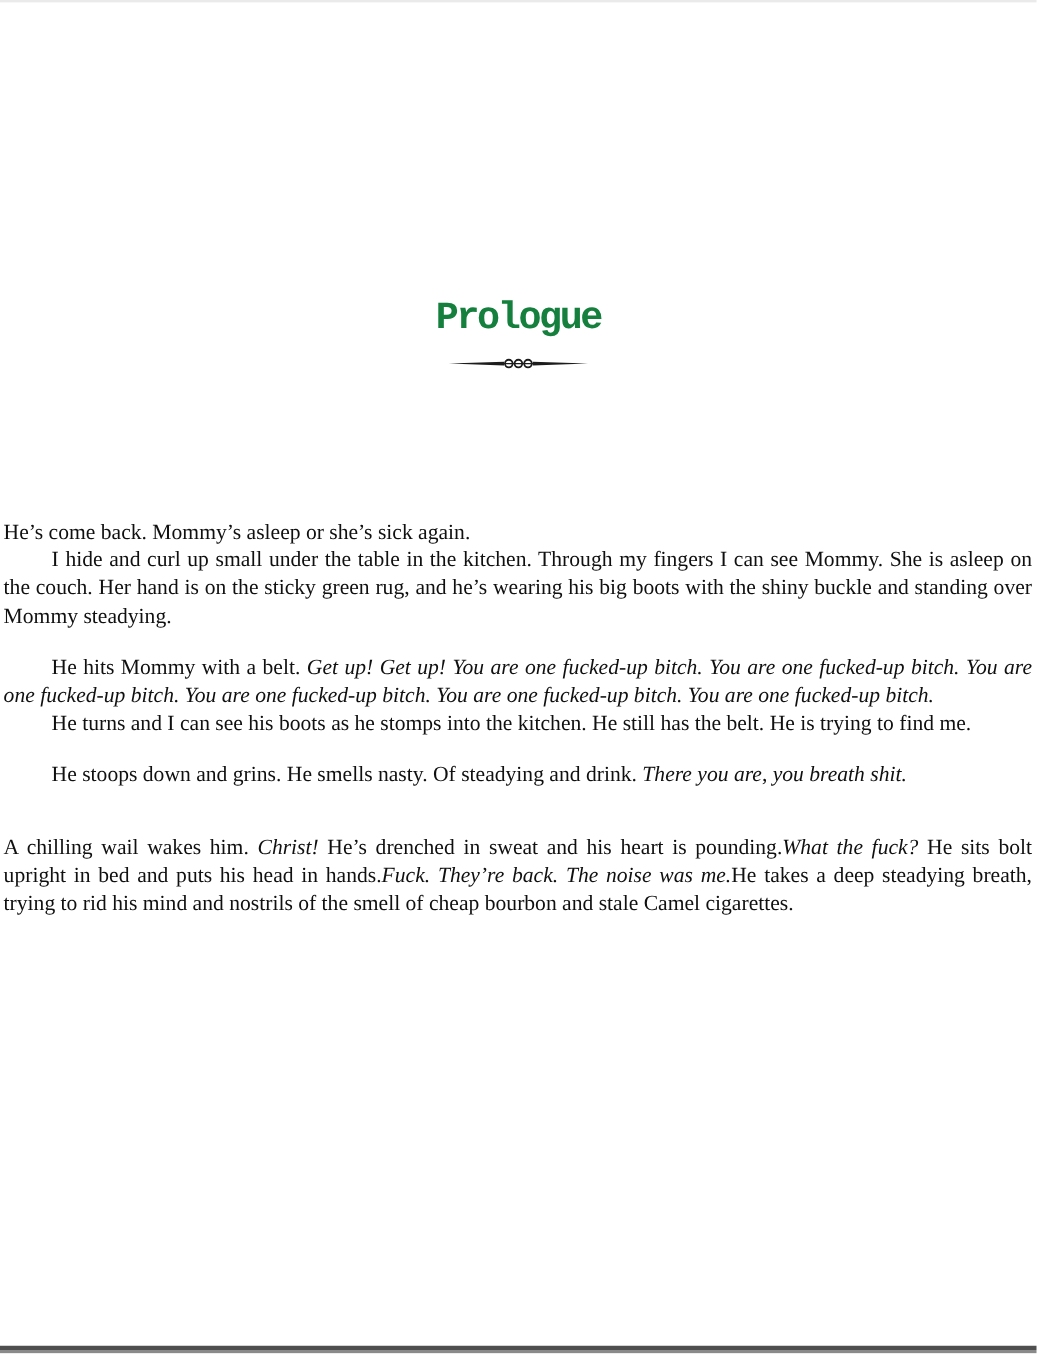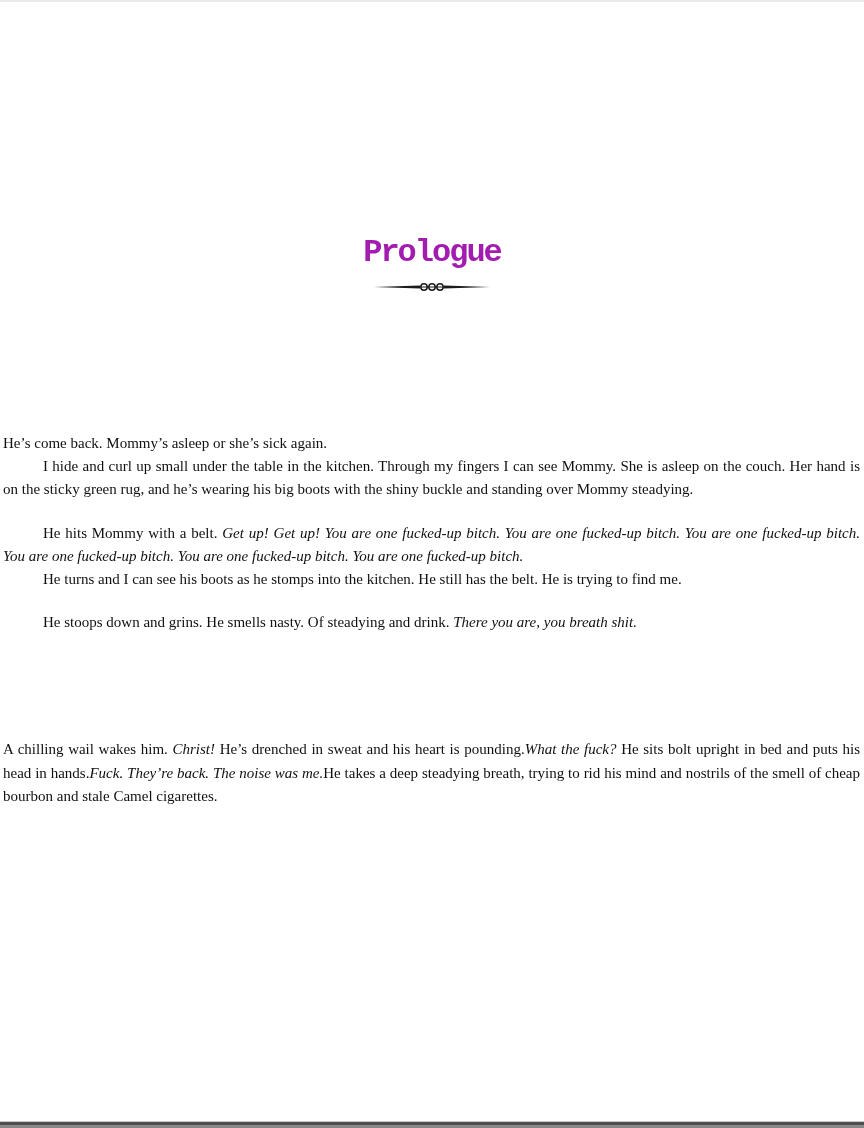--- a/index.html
+++ b/index.html
@@ -16,49 +16,49 @@
     font-family: "Liberation Serif", serif;
     color: #111111;
   }
   .top-edge {
     position: absolute;
     top: 0; left: 0; right: 0;
     height: 2px;
     background: #eaeaea;
   }
   .chapter-title {
-    margin: 0;
+    margin: 12px;
     padding-top: 234px;
     text-align: center;
     font-family: "Liberation Mono", monospace;
     font-weight: bold;
     font-size: 32px;
     letter-spacing: -2px;
-    color: #a21caf;
+    color: #15803d;
   }
   .flourish {
     margin-top: 8px;
     text-align: center;
     line-height: 0;
   }
   .flourish svg { display: inline-block; }
   .body-text {
     position: absolute;
     top: 432px;
     left: 3px;
     right: 4px;
-    font-size: 15px;
+    font-size: 18px;
     line-height: 23.2px;
     text-align: justify;
     color: #101010;
   }
   .body-text p { margin: 0; }
   .body-text p.indent { text-indent: 40px; }
   .body-text p.spaced { margin-top: 20px; }
-  .section + .section { margin-top: 104px; }
+  .section + .section { margin-top: 37px; }
   .body-text em { font-style: italic; }
   .bottom-edge {
     position: absolute;
     left: 0; right: 0; bottom: 0;
     height: 7px;
     background: linear-gradient(to bottom,
       #c9c9c9 0px, #c9c9c9 1px,
       #4f4f4f 1px, #4f4f4f 4px,
       #8a8a8a 4px, #8a8a8a 7px);
   }

